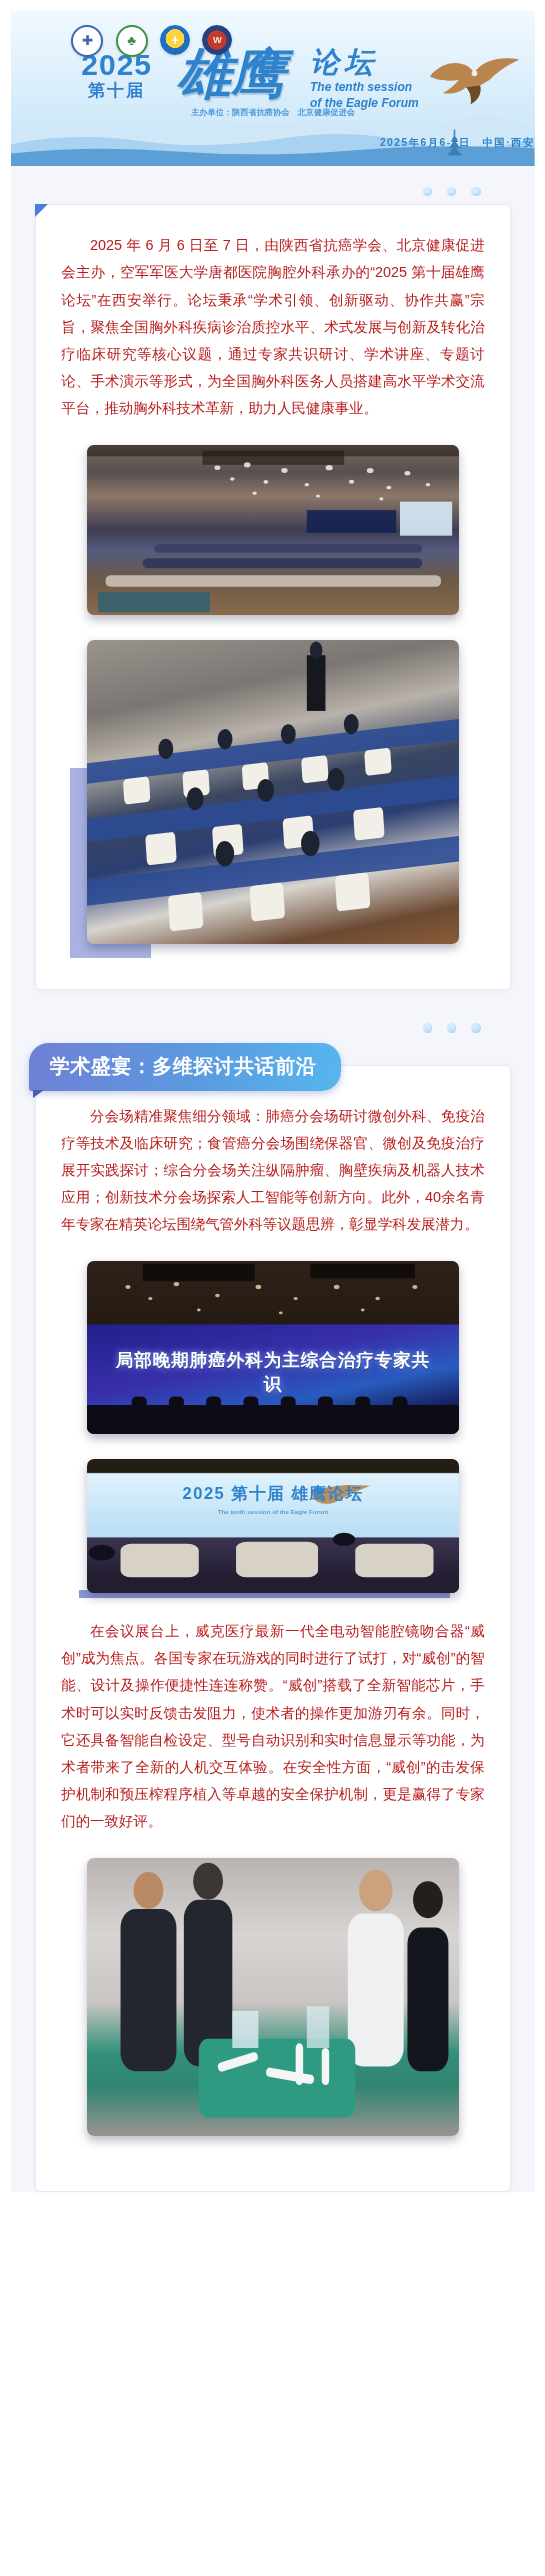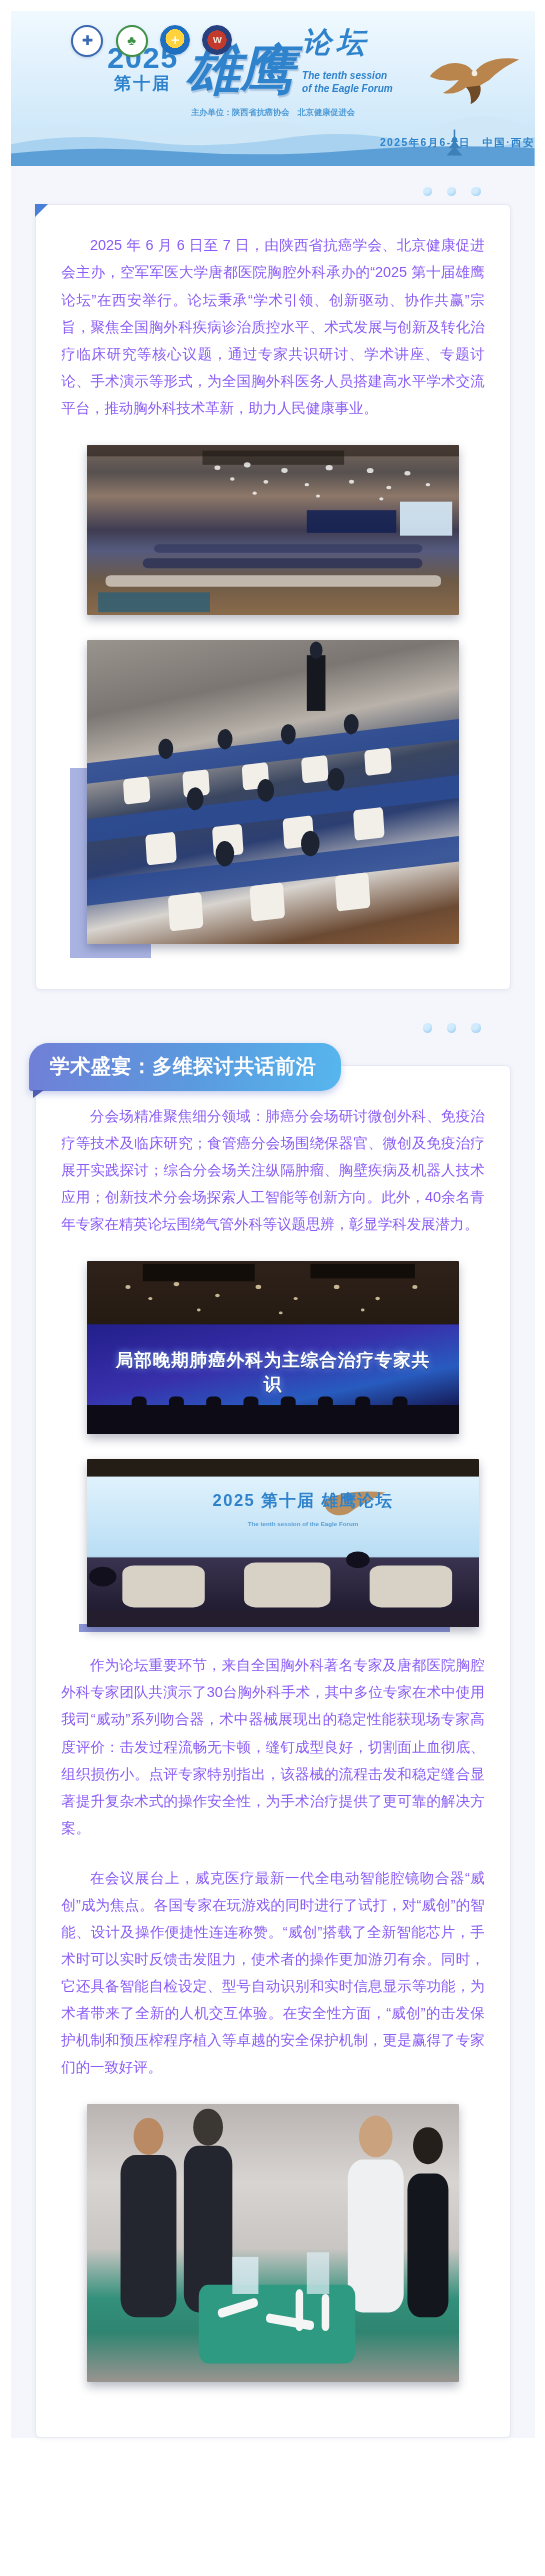--- a/index.html
+++ b/index.html
@@ -9,29 +9,29 @@
   
   .banner { position:relative; height:155px; overflow:hidden;
     background:linear-gradient(180deg,#f0f9fe 0%,#ddeffc 45%,#c4e3f7 100%); }
   .banner-logos { position:absolute; top:13.4px; left:60px; display:flex; gap:12.4px; z-index:3; }
   .logo { width:28px; height:28px; border-radius:50%; display:flex; align-items:center;
     justify-content:center; font-size:13.4px; font-weight:bold; box-shadow:0 1px 2.6px rgba(50,90,140,.25); }
   .logo-1 { background:#ffffff; border:2.1px solid #3b68b0; color:#3b68b0; }
   .logo-2 { background:#ffffff; border:2.1px solid #3f9148; color:#3f9148; }
   .logo-3 { background:radial-gradient(circle at 50% 45%, #ffd23e 0 45%, #1f6fc0 46%); border:1.5px solid #1f6fc0; color:#ffffff; }
   .logo-4 { background:radial-gradient(circle at 50% 50%, #c23a2c 0 48%, #27407e 49%); border:1.5px solid #27407e; color:#f5e8d8; font-size:9.3px; }
-  .title-cluster { position:absolute; top:9px; left:0; right:46px; display:flex;
-    justify-content:center; align-items:flex-end; gap:8px; z-index:2; color:#2f83cc; }
+  .title-cluster { position:absolute; top:29px; left:0; right:46px; display:flex;
+    justify-content:center; align-items:center; gap:25px; z-index:2; color:#2f83cc; }
   .year { font-size:30px; font-weight:800; letter-spacing:1px; line-height:1; }
   .session { font-size:17px; font-weight:800; line-height:1.3; letter-spacing:2.1px; }
   .calligraphy { font-family:"DejaVu Serif","Liberation Serif",serif; font-style:italic; font-weight:bold;
     font-size:54px; line-height:.95; color:#2f83cc; text-shadow:1px 1.5px 1px rgba(40,90,150,.28); margin-top:-5.2px; }
   .suffix-stack { padding-top:8.2px;font-style:italic; }
   .suffix { font-size:29px; font-weight:800; letter-spacing:5.2px; line-height:1; }
-  .en-sub { font-size:10px; font-weight:bold; margin-top:12px; line-height:1.3; }
+  .en-sub { font-size:12px; font-weight:bold; margin-top:3px; line-height:1.3; }
   .hosts { position:absolute; top:95px; width:100%; text-align:center; color:#4f9bd6;
     font-size:8.2px; font-weight:600; line-height:1.65; z-index:2; }
   .banner-date { position:absolute; top:125px; width:100%; text-align:right; color:#2f83cc;
     font-size:10.3px; font-weight:800; letter-spacing:1.5px; z-index:2; }
   .eagle { position:absolute; right:13.4px; top:41px; width:93px; z-index:2; }
   .mountains { position:absolute; bottom:0; left:0; width:100%; height:52px; z-index:1; }
 
   
   .content { padding:20.6px 24px 0; }
   .dots-row { display:flex; justify-content:flex-end; gap:15px; padding:0 30px 8.2px 0; }
@@ -42,42 +42,42 @@
   .card-spaced { margin-top:58px; padding-top:37px; }
   .corner-fold { position:absolute; top:-1px; left:-1px; width:0; height:0;
     border-top:13.4px solid #4a7fd8; border-right:13.4px solid transparent; }
   .badge { position:absolute; top:-23px; left:-7.2px; z-index:2;
     background:linear-gradient(100deg,#707fd6 0%,#5a9bdf 55%,#57b6ee 100%);
     color:#ffffff; font-size:20px; font-weight:bold; letter-spacing:0.5px;
     padding:10.3px 25px 10.3px 20.6px; border-radius:19.6px 19.6px 19.6px 3.1px;
     box-shadow:0 3.1px 7.2px rgba(90,110,200,.35); }
   .badge::after { content:""; position:absolute; left:4.1px; bottom:-7.7px; width:0; height:0;
     border-top:8.2px solid #4d5cb2; border-right:11.3px solid transparent; }
-  p.article { font-size:14.4px; line-height:1.88; color:#8b5cf6; text-align:justify;
+  p.article { font-size:14.4px; line-height:1.88; color:#b91c1c; text-align:justify;
     text-indent:2em; margin:0 0 23px; }
   p.article:last-child { margin-bottom:0; }
 
   
   .photo-block { position:relative; width:88%; margin:7.2px auto 25px; }
-  .photo { position:relative; width:100%; border-radius:1px; overflow:hidden;
+  .photo { position:relative; width:100%; border-radius:7px; overflow:hidden;
     box-shadow:0 4.1px 9.3px rgba(30,35,70,.30); z-index:1; }
   .photo svg { position:absolute; inset:0; width:100%; height:100%; }
   .lavender-bar { position:absolute; left:-16.5px; top:42%; bottom:-14.4px; width:81px;
     background:#a9b3e2; z-index:0; }
   .lavender-under { position:absolute; left:-8.2px; right:9.3px; bottom:-5.2px; height:8.2px;
     background:#8d97d8; z-index:0; }
   .ph-hall { height:170px;
     background:linear-gradient(180deg,#7b6a5e 0%,#56504f 16%,#8d7869 30%,#3f3c52 50%,#555a7e 62%,#6d5a46 80%,#8a6b4b 100%); }
   .ph-aud { height:304px;
     background:linear-gradient(168deg,#9a948e 0%,#7b7672 20%,#b9b2aa 33%,#3a4660 48%,#2c3f72 62%,#d8d4cf 76%,#6b4a33 90%,#8a5c38 100%); }
   .ph-stage { height:173px; background:linear-gradient(180deg,#2e2119 0%,#241a12 42%,#10123f 46%,#0d0b16 100%); }
   .screen-text { position:absolute; left:6%; right:6%; top:64%; transform:translateY(-50%);
     text-align:center; color:#ffffff; font-weight:800; font-size:17.5px; letter-spacing:1px;
     text-shadow:0 0 7.2px rgba(130,180,255,.9), 0 1px 1px rgba(0,0,30,.6); }
-  .ph-screen { height:168px; background:linear-gradient(180deg,#241d16 0%,#241d16 10%,#dff2fc 11%,#b9ddf4 58%,#3a3350 59%,#191527 100%);padding-left:20px; }
+  .ph-screen { height:134px; background:linear-gradient(180deg,#241d16 0%,#241d16 10%,#dff2fc 11%,#b9ddf4 58%,#3a3350 59%,#191527 100%); }
   .forum-title { position:absolute; top:18%; width:100%; text-align:center; color:#2f83cc;
     font-weight:800; font-size:16.5px; letter-spacing:1.5px; }
   .forum-sub { position:absolute; top:36%; width:100%; text-align:center; color:#5aa0d8;
     font-weight:bold; font-size:6.2px; }
   .ph-booth1 { height:278px;
     background:linear-gradient(180deg,#b9b4b2 0%,#d8d4d2 28%,#c9c5c2 52%,#33907b 70%,#2f8571 82%,#9a9490 100%); }
 </style>
 </head>
 <body>
 
@@ -282,21 +282,20 @@
             </g>
             <circle cx="8" cy="84" r="7" fill="#12101c"></circle>
             <circle cx="138" cy="72" r="6" fill="#12101c"></circle>
             <rect x="0" y="108" width="200" height="12" fill="#241d2e"></rect>
           </svg>
           <div class="forum-title">2025 第十届 雄鹰论坛</div>
           <div class="forum-sub">The tenth session of the Eagle Forum</div>
         </div>
       </div>
 
-      <p class="article">作为论坛重要环节，来自全国胸外科著名专家及唐都医院胸腔外科专家团队共演示了30台胸外科手术，其中多位专家在术中使用我司“威动”系列吻合器，术中器械展现出的稳定性能获现场专家高度评价：击发过程流畅无卡顿，缝钉成型良好，切割面止血彻底、组织损伤小。点评专家特别指出，该器械的流程击发和稳定缝合显著提升复杂术式的操作安全性，为手术治疗提供了更可靠的解决方案。</p>
       <p class="article">在会议展台上，威克医疗最新一代全电动智能腔镜吻合器“威创”成为焦点。各国专家在玩游戏的同时进行了试打，对“威创”的智能、设计及操作便捷性连连称赞。“威创”搭载了全新智能芯片，手术时可以实时反馈击发阻力，使术者的操作更加游刃有余。同时，它还具备智能自检设定、型号自动识别和实时信息显示等功能，为术者带来了全新的人机交互体验。在安全性方面，“威创”的击发保护机制和预压榨程序植入等卓越的安全保护机制，更是赢得了专家们的一致好评。</p>
 
       <div class="photo-block">
         <div class="photo ph-booth1">
           <svg viewBox="0 0 200 120" preserveAspectRatio="none">
             <g fill="#23262f">
               <rect x="18" y="22" width="30" height="70" rx="8"></rect>
               <rect x="52" y="18" width="26" height="72" rx="8"></rect>
             </g>
             <circle cx="33" cy="14" r="8" fill="#b98a63"></circle>

